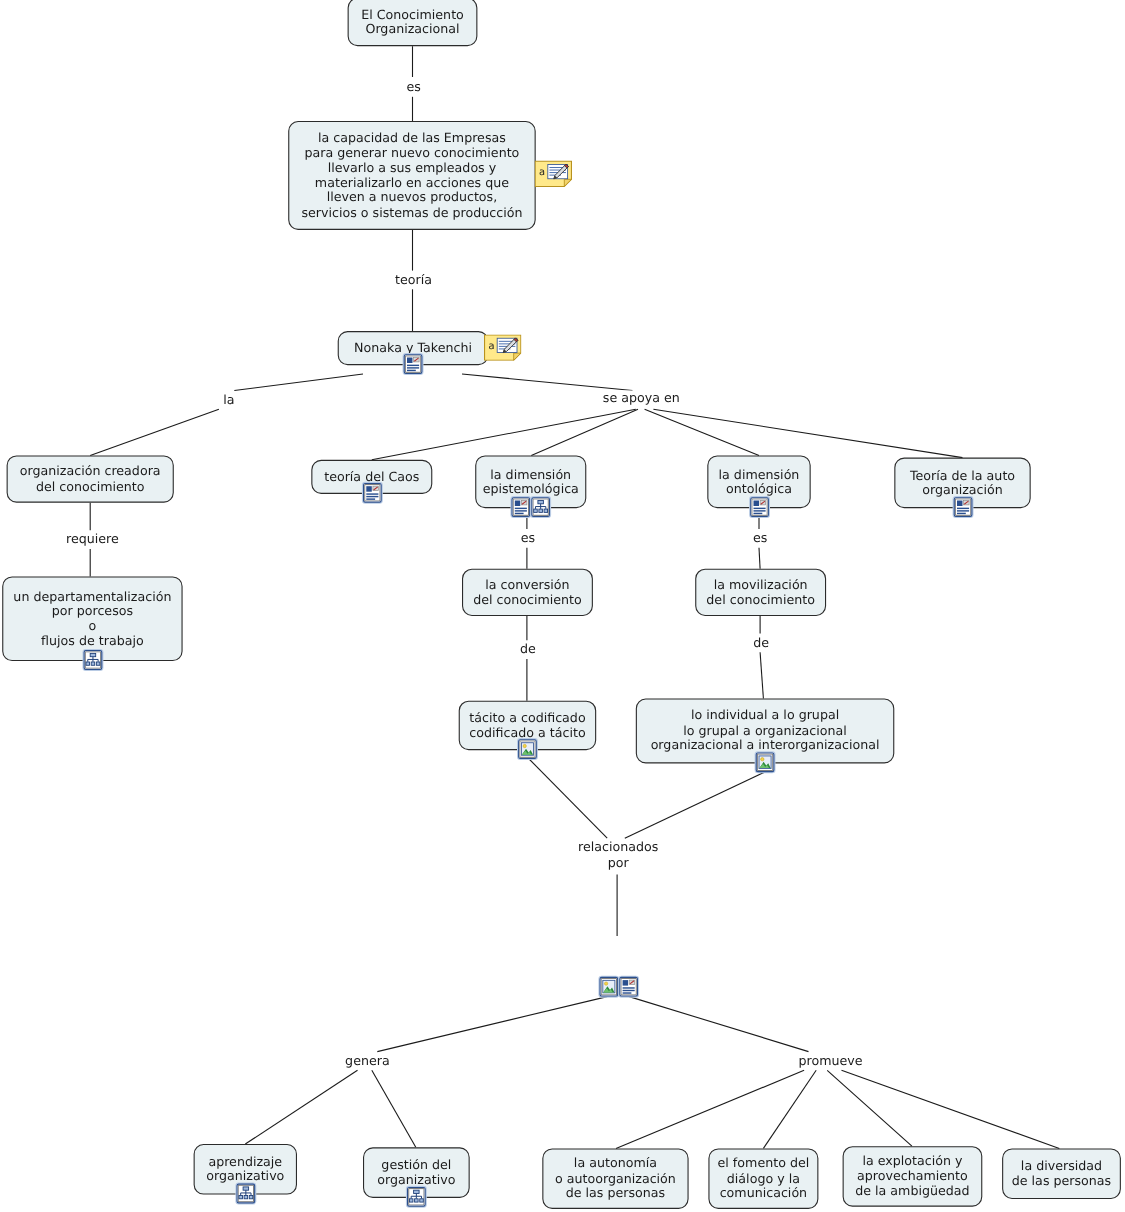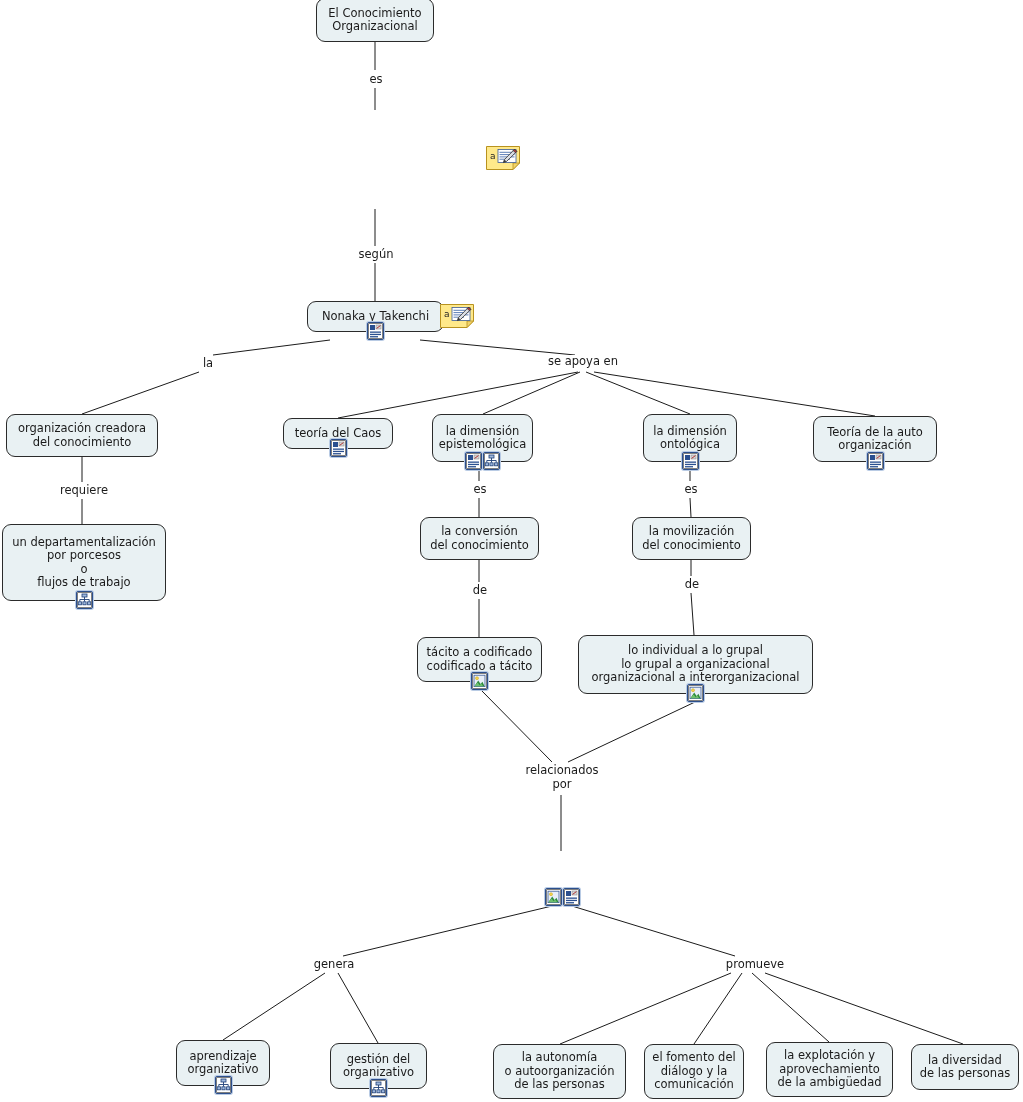--- a/index.html
+++ b/index.html
@@ -94,20 +94,26 @@
       <path d="M 325,973 L 223,1040" stroke="#1b1b1b" stroke-width="1" fill="none"></path>
       <path d="M 338,973 L 378,1043" stroke="#1b1b1b" stroke-width="1" fill="none"></path>
       <path d="M 572,906 L 735,956" stroke="#1b1b1b" stroke-width="1" fill="none"></path>
       <path d="M 731,973 L 560,1044" stroke="#1b1b1b" stroke-width="1" fill="none"></path>
       <path d="M 742,973 L 694,1044" stroke="#1b1b1b" stroke-width="1" fill="none"></path>
       <path d="M 752,973 L 829,1042" stroke="#1b1b1b" stroke-width="1" fill="none"></path>
       <path d="M 765,973 L 963,1044" stroke="#1b1b1b" stroke-width="1" fill="none"></path>
     </svg>
 <div class="node" style="left: 316px; top: -2px; width: 118px; height: 44px; background: rgb(233, 241, 243); border-color: rgb(43, 43, 43); color: rgb(26, 26, 26);"><span>El Conocimiento
 Organizacional</span></div>
+    <div class="node" style="left: 262px; top: 110px; width: 225px; height: 99px; background: rgb(233, 241, 243); border-color: rgb(43, 43, 43); color: rgb(26, 26, 26);"><span>la capacidad de las Empresas
+para generar nuevo conocimiento
+llevarlo a sus empleados y
+materializarlo en acciones que
+lleven a nuevos productos,
+servicios o sistemas de producción</span></div>
     <div class="note" style="left: 486px; top: 146px;">
       <svg width="34" height="24" viewBox="0 0 34 24">
         <path d="M0.5 0.5 H33.5 V17 L27 23.5 H0.5 Z" fill="#ffe98a" stroke="#b8921f" stroke-width="1"></path>
         <path d="M33.5 17 L27 17 L27 23.5 Z" fill="#f2d36a" stroke="#b8921f" stroke-width="0.8"></path>
         <text x="4" y="13" font-family="DejaVu Sans, sans-serif" font-size="9" fill="#222">a</text>
         <rect x="12" y="3.5" width="18" height="13" fill="#ffffff" stroke="#3a5a95" stroke-width="0.8"></rect>
         <g stroke="#4a6fae" stroke-width="0.9">
           <path d="M13.5 6.3 H28.5"></path>
           <path d="M13.5 8.6 H28.5"></path>
           <path d="M13.5 10.9 H28.5"></path>
@@ -322,21 +328,21 @@
 de las personas</span></div>
     <div class="node" style="left: 644px; top: 1044px; width: 100px; height: 55px; background: rgb(233, 241, 243); border-color: rgb(43, 43, 43); color: rgb(26, 26, 26);"><span>el fomento del
 diálogo y la
 comunicación</span></div>
     <div class="node" style="left: 766px; top: 1042px; width: 127px; height: 55px; background: rgb(233, 241, 243); border-color: rgb(43, 43, 43); color: rgb(26, 26, 26);"><span>la explotación y
 aprovechamiento
 de la ambigüedad</span></div>
     <div class="node" style="left: 911px; top: 1044px; width: 108px; height: 46px; background: rgb(233, 241, 243); border-color: rgb(43, 43, 43); color: rgb(26, 26, 26);"><span>la diversidad
 de las personas</span></div>
     <div class="linklabel" style="left: 352px; top: 73px; width: 46px; color: rgb(26, 26, 26);">es</div>
-    <div class="linklabel" style="left: 347px; top: 248px; width: 56px; color: rgb(26, 26, 26);">según</div>
+    <div class="linklabel" style="left: 347px; top: 248px; width: 56px; color: rgb(26, 26, 26);">teoría</div>
     <div class="linklabel" style="left: 188px; top: 357px; width: 38px; color: rgb(26, 26, 26);">la</div>
     <div class="linklabel" style="left: 540px; top: 355px; width: 84px; color: rgb(26, 26, 26);">se apoya en</div>
     <div class="linklabel" style="left: 51px; top: 484px; width: 64px; color: rgb(26, 26, 26);">requiere</div>
     <div class="linklabel" style="left: 459px; top: 483px; width: 40px; color: rgb(26, 26, 26);">es</div>
     <div class="linklabel" style="left: 670px; top: 483px; width: 40px; color: rgb(26, 26, 26);">es</div>
     <div class="linklabel" style="left: 459px; top: 584px; width: 40px; color: rgb(26, 26, 26);">de</div>
     <div class="linklabel" style="left: 671px; top: 578px; width: 40px; color: rgb(26, 26, 26);">de</div>
     <div class="linklabel" style="left: 516px; top: 764px; width: 90px; color: rgb(26, 26, 26);">relacionados
 por</div>
     <div class="linklabel" style="left: 303px; top: 958px; width: 60px; color: rgb(26, 26, 26);">genera</div>

